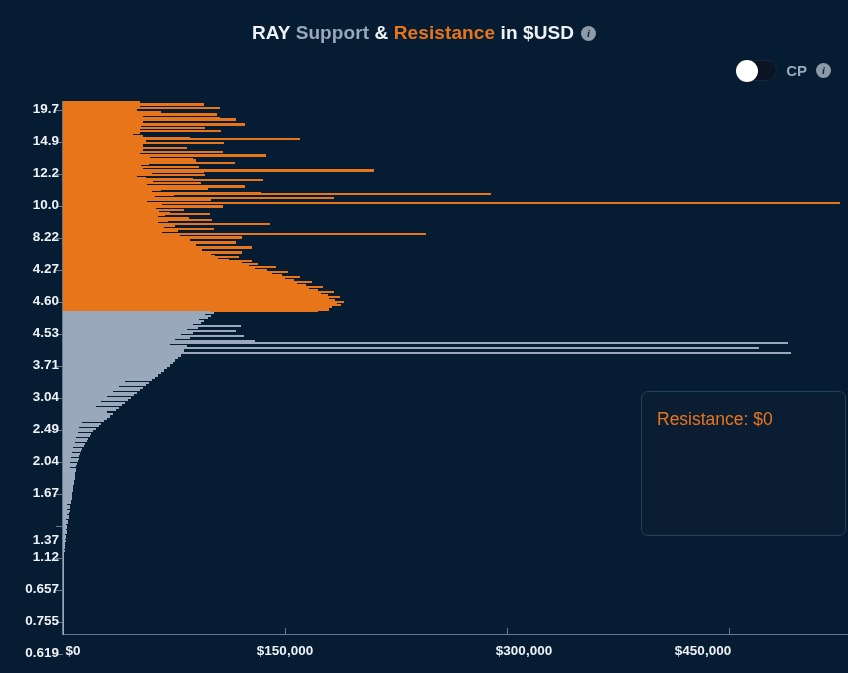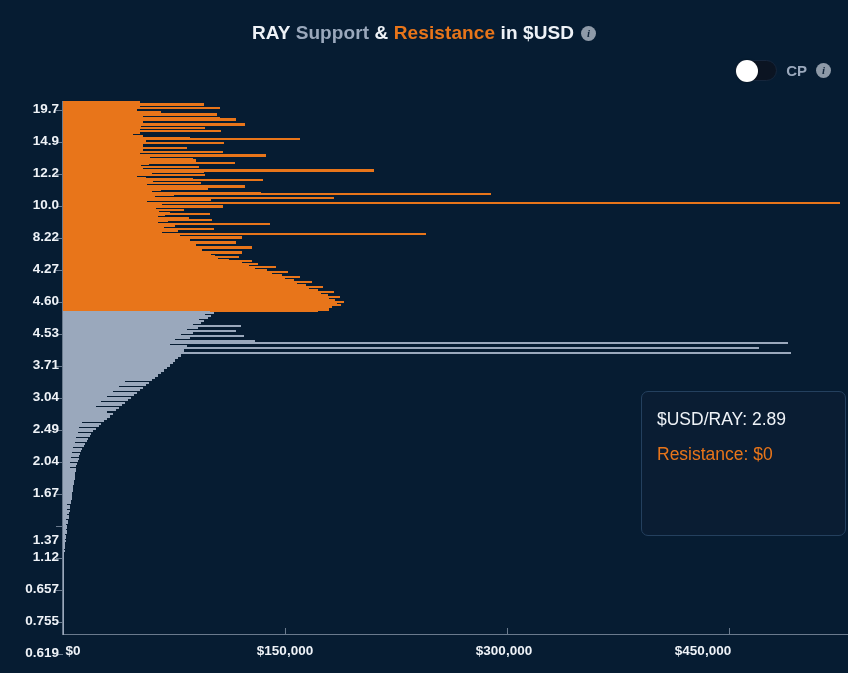--- a/index.html
+++ b/index.html
@@ -205,21 +205,21 @@
       <div class="ytick-label" style="top: 613px;">0.755</div>
       <div class="ytick-line" style="top: 654px;"></div>
       <div class="ytick-label" style="top: 645px;">0.619</div>
     </div>
   <div id="xticks">
       <div class="xtick-line" style="left: 63px;"></div>
       <div class="xtick-label" style="left: 73px; transform: translateX(-50%);">$0</div>
       <div class="xtick-line" style="left: 285px;"></div>
       <div class="xtick-label" style="left: 285px;">$150,000</div>
       <div class="xtick-line" style="left: 507px;"></div>
-      <div class="xtick-label" style="left: 504px;">$300,000</div>
+      <div class="xtick-label" style="left: 524px;">$300,000</div>
       <div class="xtick-line" style="left: 729px;"></div>
       <div class="xtick-label" style="left: 703px;">$450,000</div>
     </div>
 
   <div id="plot">
       <div class="bar res" style="top: 0px; height: 2.2px; width: 76.96px;"></div>
       <div class="bar res" style="top: 1.24242px; height: 2.2px; width: 71.04px;"></div>
       <div class="bar res" style="top: 2.48485px; height: 2.2px; width: 140.6px;"></div>
       <div class="bar res" style="top: 3.72727px; height: 2.2px; width: 76.96px;"></div>
       <div class="bar res" style="top: 4.9697px; height: 2.2px; width: 71.04px;"></div>
@@ -643,17 +643,16 @@
       <div class="bar sup" style="top: 524.303px; height: 2.2px; width: 1px;"></div>
       <div class="bar sup" style="top: 525.545px; height: 2.2px; width: 1px;"></div>
       <div class="bar sup" style="top: 526.788px; height: 2.2px; width: 1px;"></div>
       <div class="bar sup" style="top: 528.03px; height: 2.2px; width: 1px;"></div>
       <div class="bar sup" style="top: 529.273px; height: 2.2px; width: 1px;"></div>
       <div class="bar sup" style="top: 530.515px; height: 2.2px; width: 1px;"></div>
       <div class="bar sup" style="top: 531.758px; height: 2.2px; width: 1px;"></div>
     </div>
 
   <div id="tooltip">
-    <div class="row" id="tt-price">$USD/RAY: 2.89</div>
     <div class="row" id="tt-resistance">Resistance: $0</div>
   </div>
 
 </div>
 
 </body></html>

